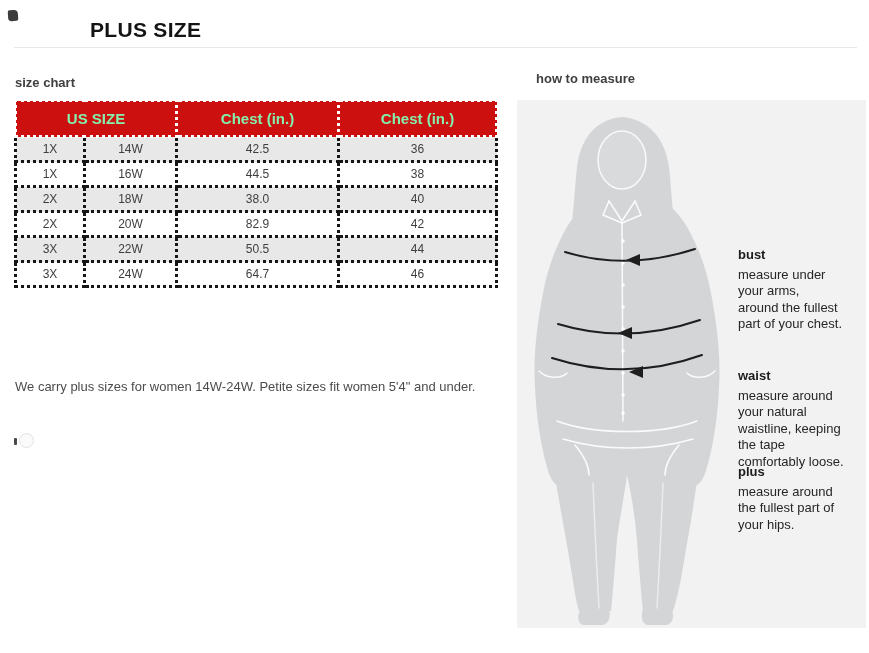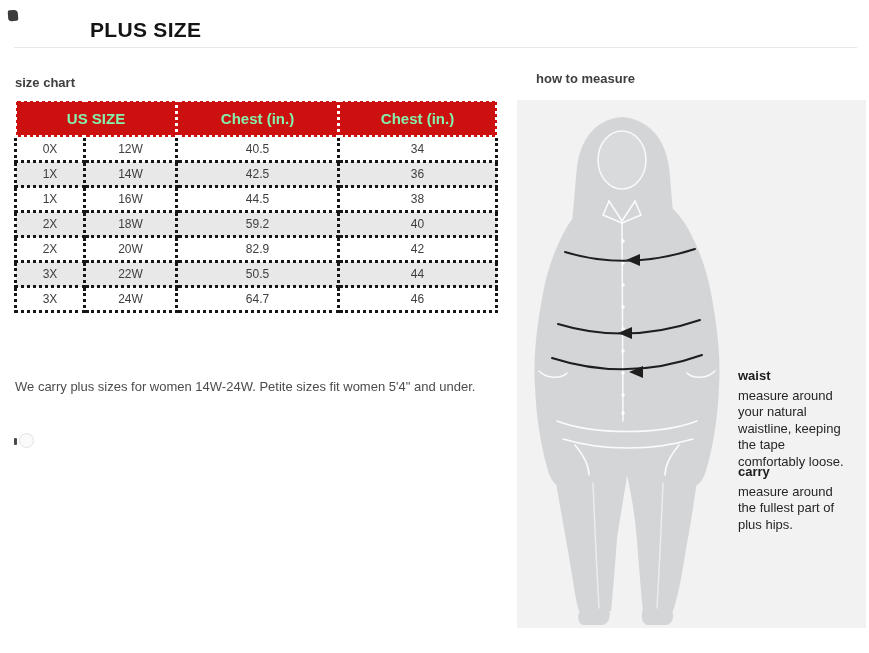--- a/index.html
+++ b/index.html
@@ -91,42 +91,36 @@
       <col style="width:158px">
     </colgroup>
   <thead>
     <tr>
       <th colspan="2">US SIZE</th>
       <th>Chest (in.)</th>
       <th>Chest (in.)</th>
     </tr>
   </thead>
   <tbody>
-    <tr>
-      <td>0X</td>
-      <td>12W</td>
-      <td>40.5</td>
-      <td>34</td>
-    </tr>
     <tr class="alt">
       <td>1X</td>
       <td>14W</td>
       <td>42.5</td>
       <td>36</td>
     </tr>
     <tr>
       <td>1X</td>
       <td>16W</td>
       <td>44.5</td>
       <td>38</td>
     </tr>
     <tr class="alt">
       <td>2X</td>
       <td>18W</td>
-      <td>59.2</td>
+      <td>38.0</td>
       <td>40</td>
     </tr>
     <tr>
       <td>2X</td>
       <td>20W</td>
       <td>82.9</td>
       <td>42</td>
     </tr>
     <tr class="alt">
       <td>3X</td>
@@ -218,30 +212,37 @@
       <path d="M35,221 Q104,242 177,217"></path>
       <path d="M29,255 Q104,279 179,252"></path>
     </g>
     <g fill="#1e1e1e" stroke="none">
       <polygon points="103,157 117,151 117,163"></polygon>
       <polygon points="95,230 109,224 109,236"></polygon>
       <polygon points="106,269 120,263 120,275"></polygon>
     </g>
   </svg>
 
+  <div id="block-bust" class="measure-block">
+    <span class="mb-heading">bust</span>
+    <div>measure under</div>
+    <div>your arms,</div>
+    <div>around the fullest</div>
+    <div>part of your chest.</div>
+  </div>
 
   <div id="block-waist" class="measure-block">
     <span class="mb-heading">waist</span>
     <div>measure around</div>
     <div>your natural</div>
     <div>waistline, keeping</div>
     <div>the tape</div>
     <div>comfortably loose.</div>
   </div>
 
   <div id="block-hips" class="measure-block">
-    <span class="mb-heading">carry</span>
+    <span class="mb-heading">plus</span>
     <div>measure around</div>
     <div>the fullest part of</div>
-    <div>plus hips.</div>
+    <div>your hips.</div>
   </div>
 
 </div>
 
 </body></html>

